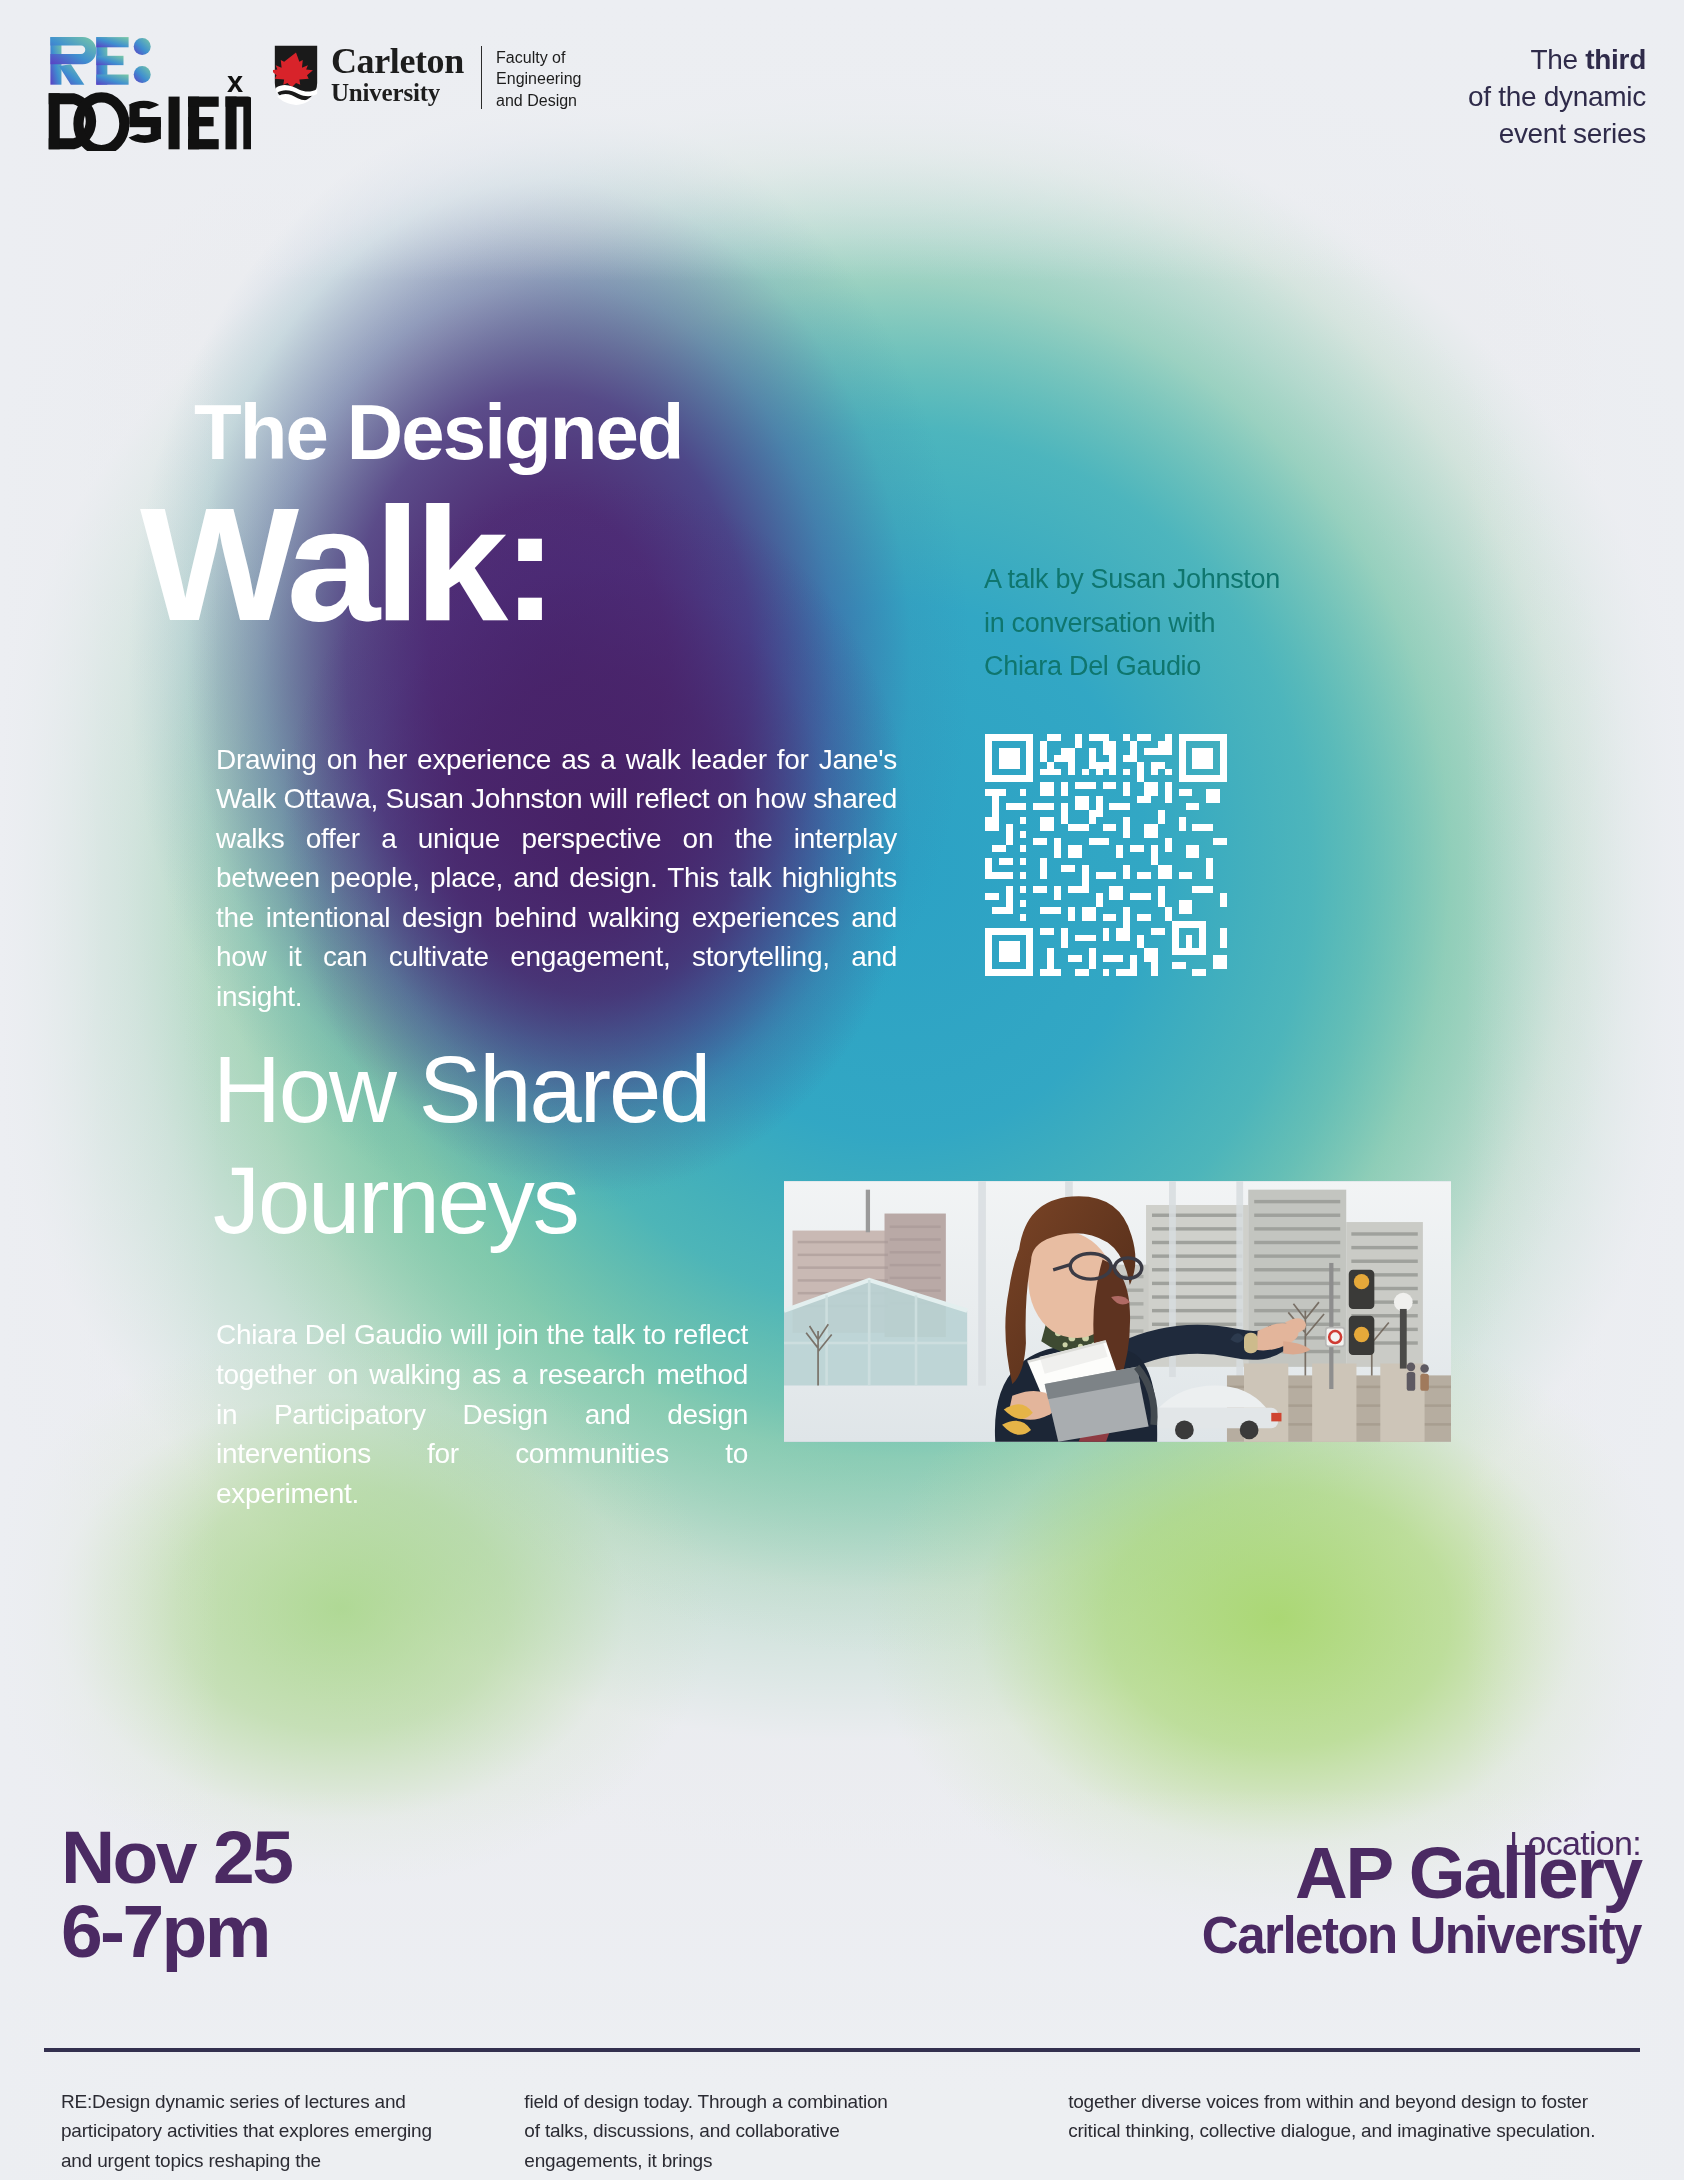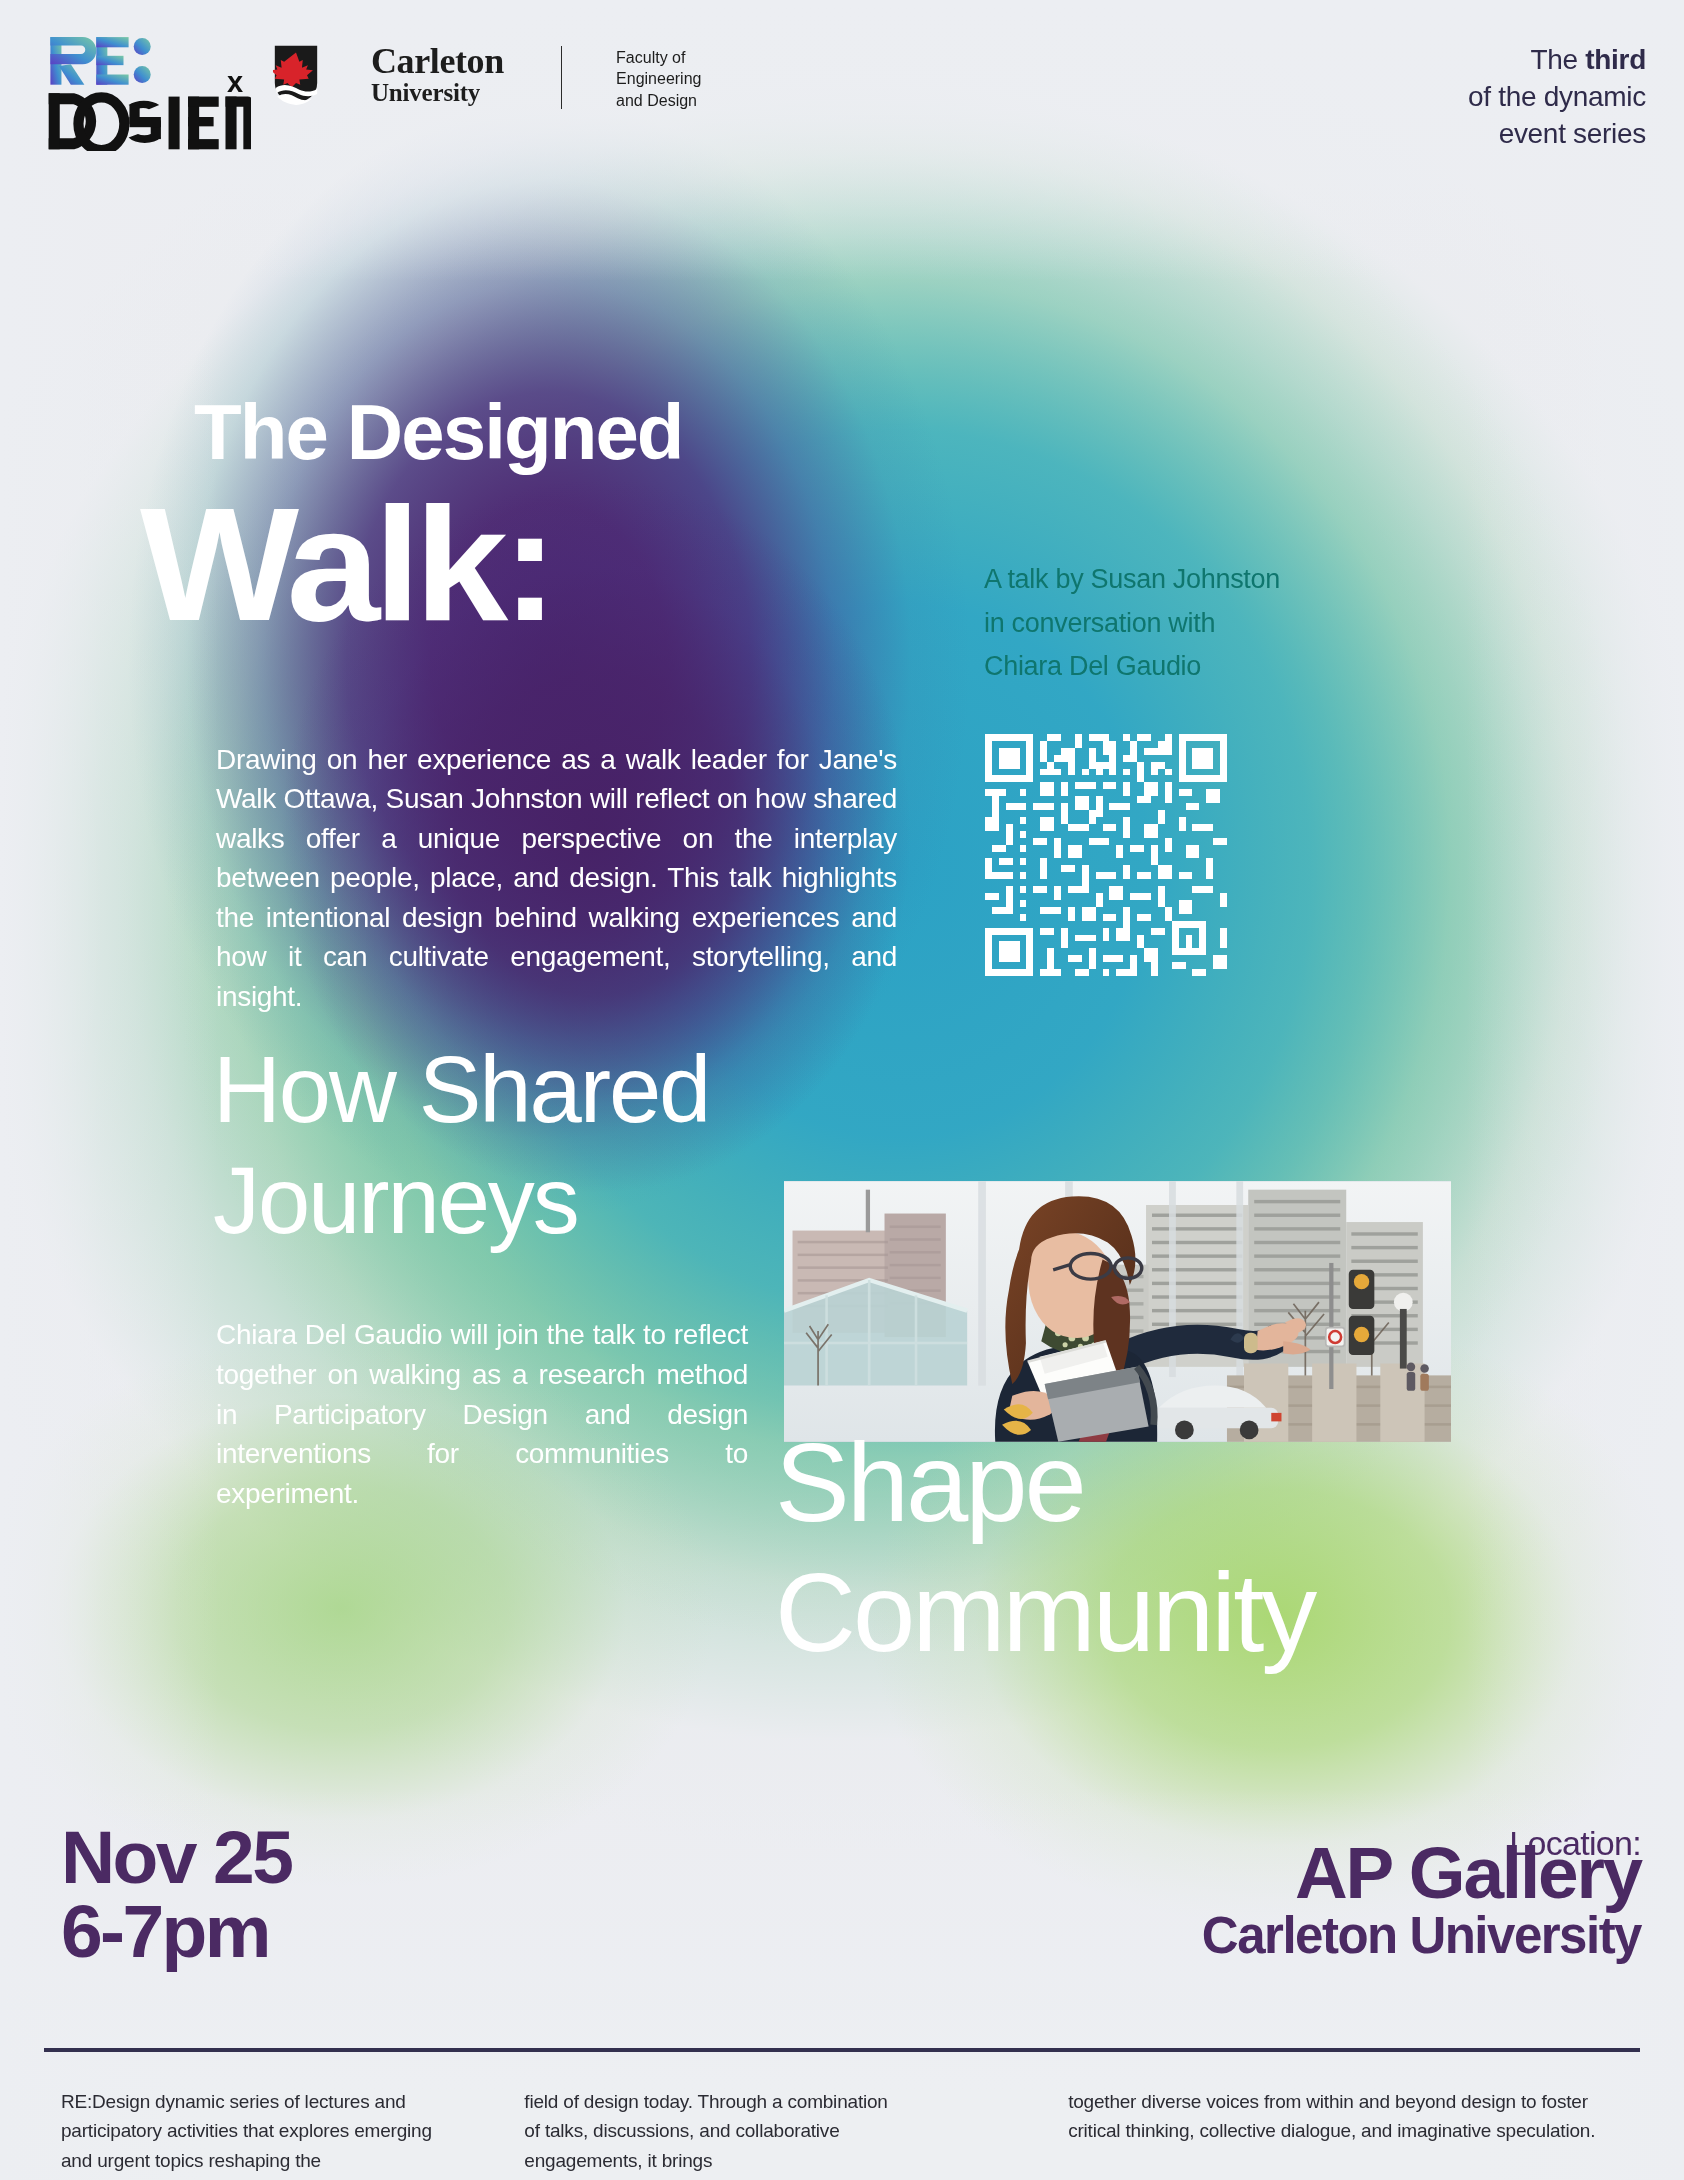--- a/index.html
+++ b/index.html
@@ -98,21 +98,21 @@
   
   .header { position:absolute; left:0; top:0; width:1685px; height:196px; }
 
   .redesign-logo { position:absolute; left:47px; top:32px; width:204px; }
 
   .x-mark {
     position:absolute; left:227px; top:66px;
     font-size:29px; font-weight:700; color:#111; letter-spacing:0;
   }
 
-  .carleton { position:absolute; left:273px; top:44px; display:flex; align-items:flex-start;gap:40px; }
+  .carleton { position:absolute; left:273px; top:44px; display:flex; align-items:flex-start; }
   .shield { width:46px; height:61px; margin-right:12px; flex:none; }
   .carleton-name { font-family:"Liberation Serif", serif; color:#1d1d1d; }
   .carleton-name .l1 { font-size:36px; font-weight:700; line-height:0.96; letter-spacing:-0.4px; }
   .carleton-name .l2 { font-size:25px; font-weight:700; line-height:1.1; letter-spacing:-0.2px; }
   .cdivider { width:1.7px; background:#2b2b2b; height:63px; margin:1.7px 13.6px 0 17px; }
   .faculty { font-size:16px; line-height:1.35; color:#1d1d1d; font-weight:400; padding-top:2.6px; }
 
   .series-note {
     position:absolute; right:39px; top:41px; width:358px;
     text-align:right; color:#2f2b4a;
@@ -681,24 +681,20 @@
         <path d="M306 238 l108 -20 l14 70 l-106 18 z" fill="#a9adb0"></path>
         <path d="M306 238 l108 -20 l4 18 l-108 20 z" fill="#7d8387"></path>
         <path d="M414 218 q24 28 20 68" fill="none" stroke="#434a50" stroke-width="8"></path>
 
         <path d="M258 268 q22 -14 34 4 q-14 16 -34 -4 z" fill="#e6b447"></path>
         <path d="M256 286 q22 -12 34 6 q-16 14 -34 -6 z" fill="#e6b447"></path>
       </g>
     </svg>
   </div>
 
-  <div class="hl-shape">
-    <div>Shape</div>
-    <div>Community</div>
-  </div>
 
   <div class="date-block">
     <div>Nov 25</div>
     <div>6-7pm</div>
   </div>
 
   <div class="loc-label">Location:</div>
   <div class="loc-main">
     <div class="l1">AP Gallery</div>
     <div class="l2">Carleton University</div>

